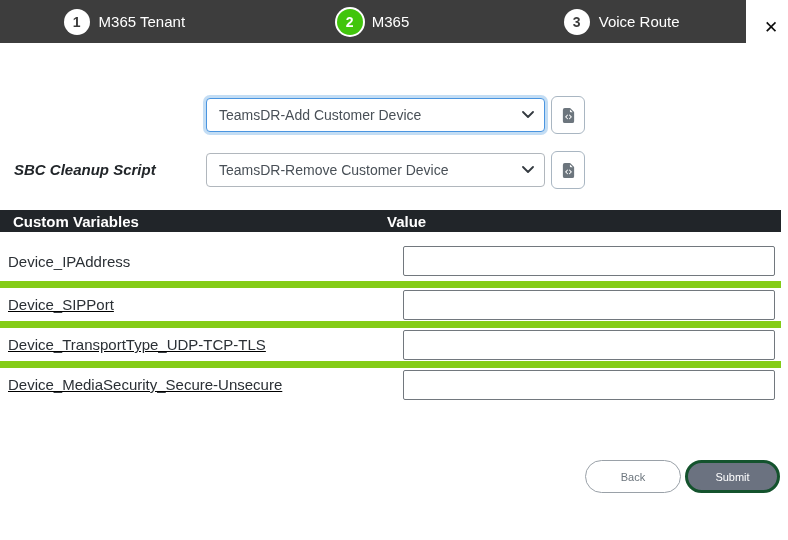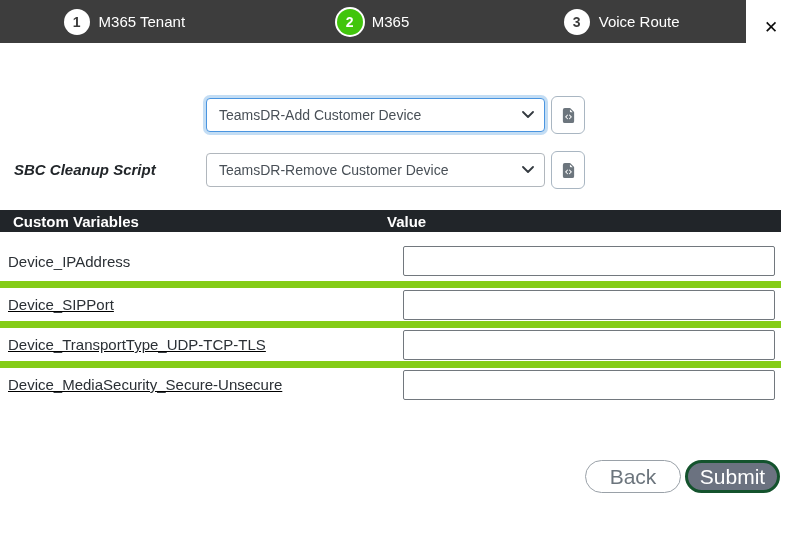--- a/index.html
+++ b/index.html
@@ -77,21 +77,21 @@
   .cell-val { flex:1; padding-left:16px; padding-right:6px; }
   .val-input {
     width:372px; height:30px; border:1px solid #72787e; border-radius:2px;
     background:#ffffff; font-family:inherit; font-size:14px; color:#212529;
     padding:0 8px; outline:none;
   }
 
   
   .btn {
     position:absolute; top:460px; height:33px; border-radius:17px;
-    font-family:inherit; font-size:21px; cursor:pointer;
+    font-family:inherit; font-size:11px; cursor:pointer;
     display:flex; align-items:center; justify-content:center;
   }
   .btn-back {
     left:585px; width:96px; background:#ffffff;
     border:1px solid #9aa1a8; color:#6c757d;
   }
   .btn-submit {
     left:685px; width:95px; background:#6b7280;
     border:3px solid #14532d; color:#ffffff;
   }

